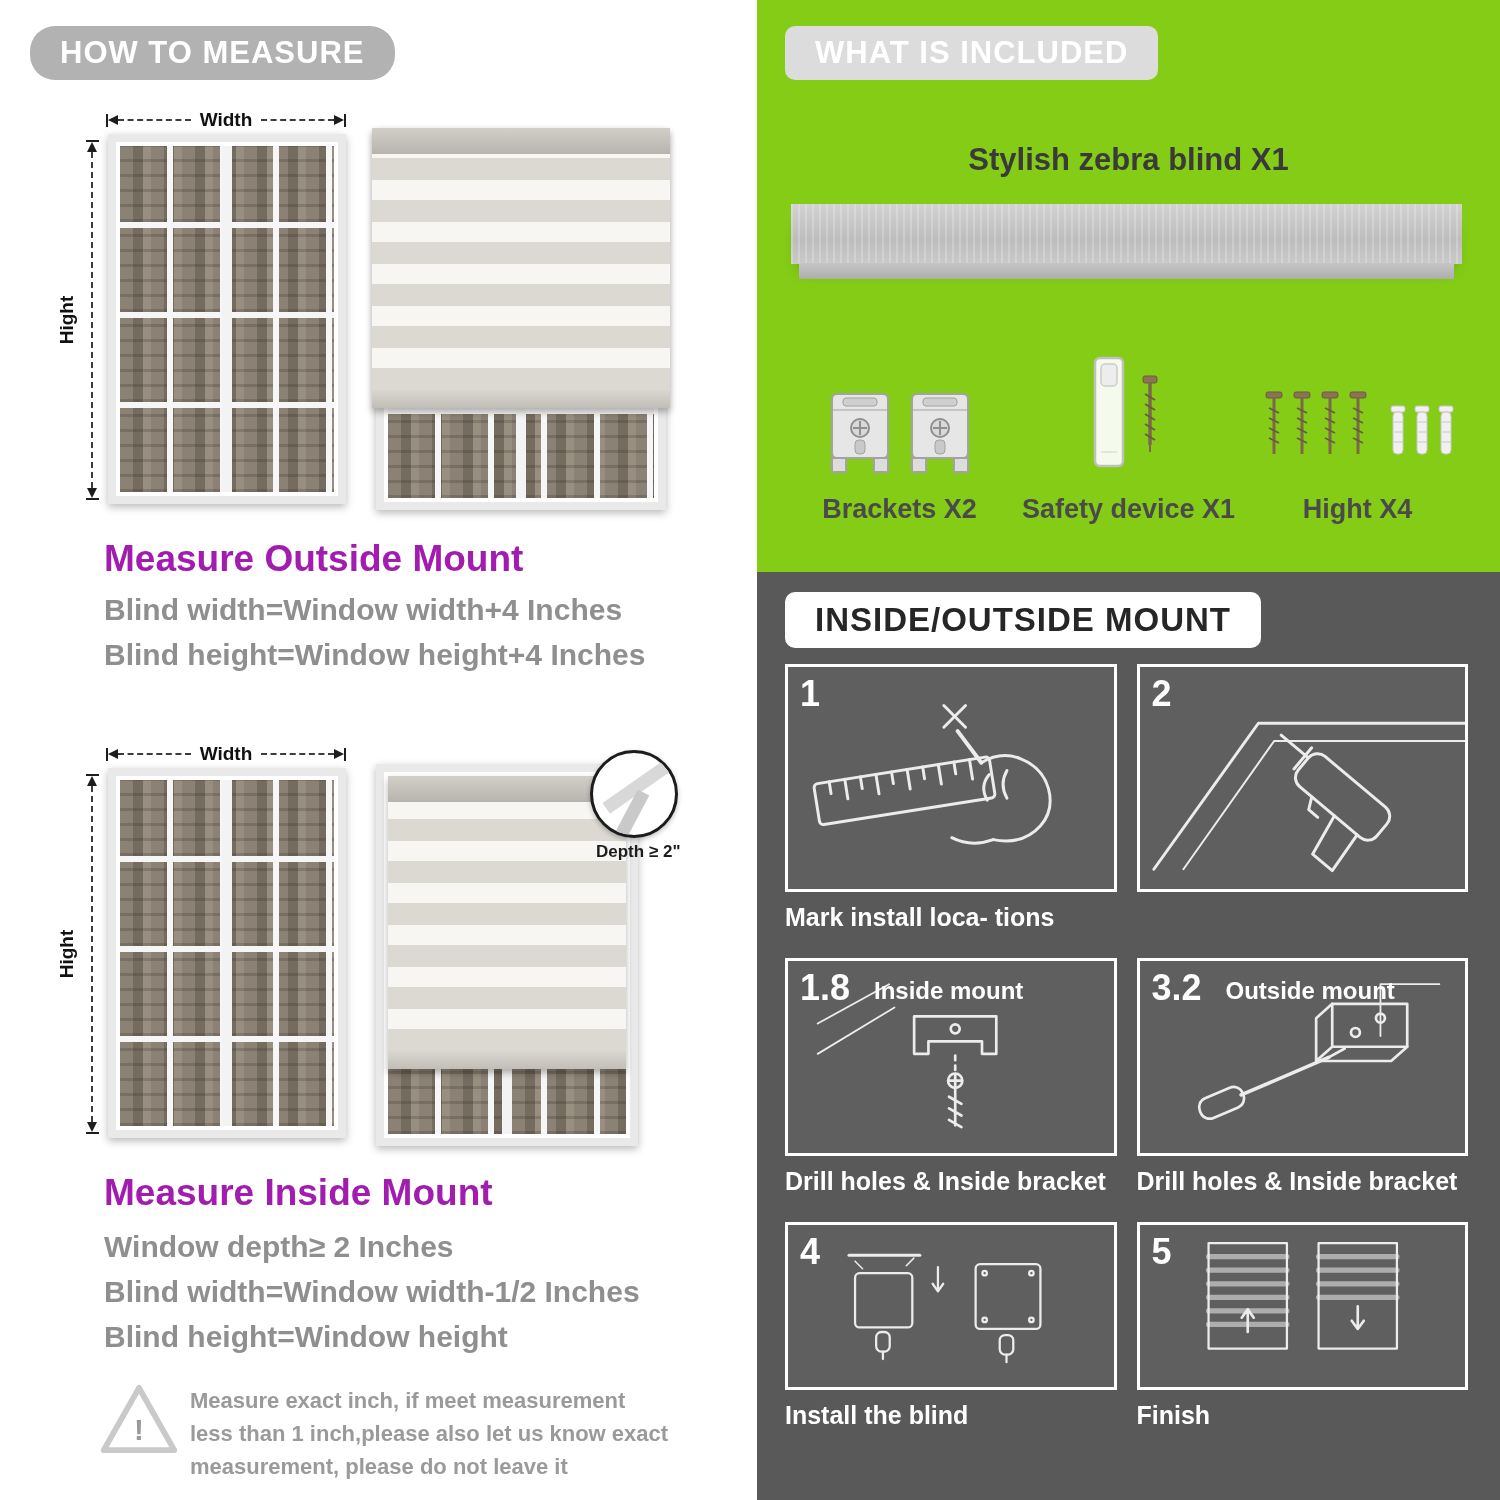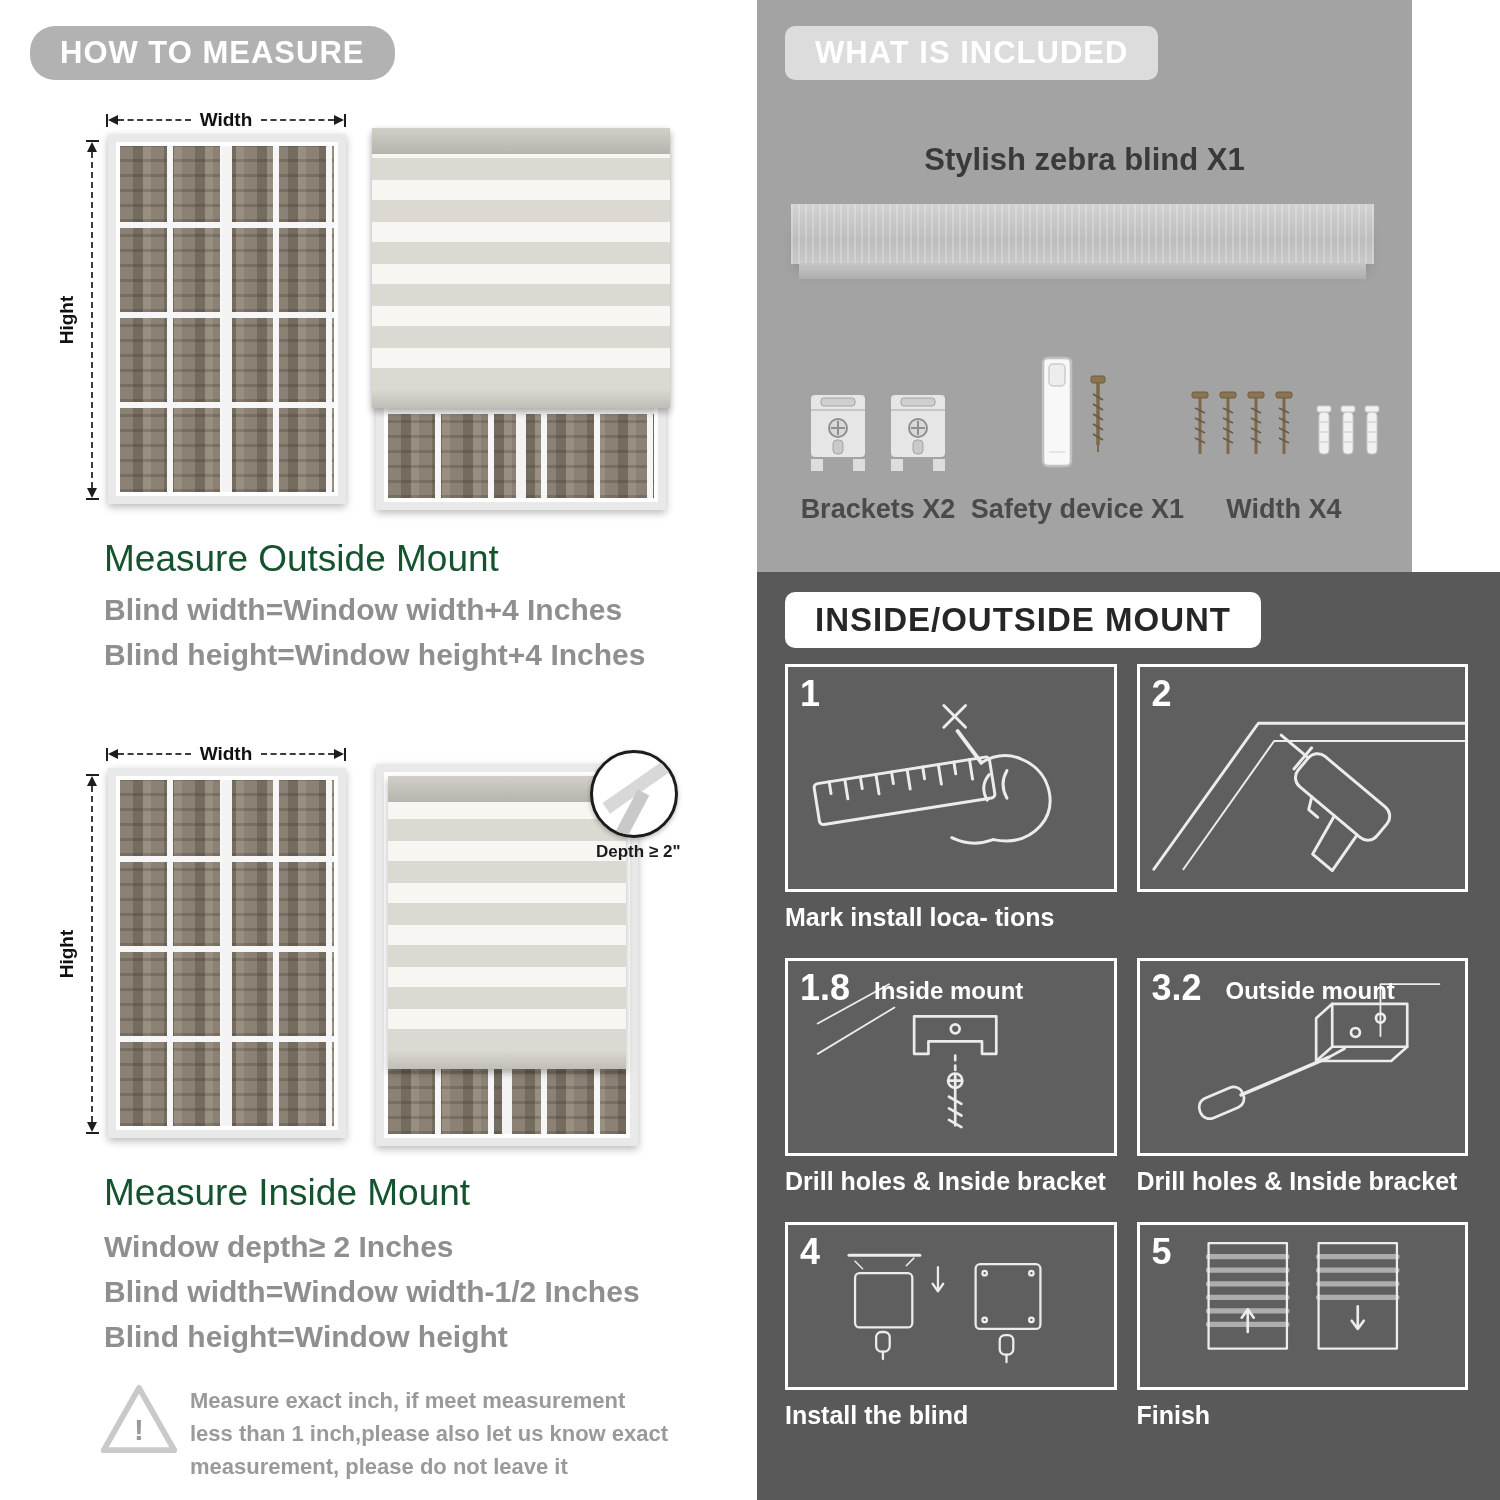--- a/index.html
+++ b/index.html
@@ -9,21 +9,21 @@
   
   .pill { position:absolute; display:inline-block; font-weight:bold; font-size:31px; letter-spacing:1px;
           padding:9px 30px; border-radius:10px; white-space:nowrap; }
   #left-pill { left:30px; top:26px; background:#b2b2b2; color:#fff;border-radius:25px; }
   #included-pill { left:28px; top:26px; background:#dcdcdc; color:#fff; }
   #mount-pill { left:28px; top:20px; background:#ffffff; color:#262626; font-size:33px; }
 
   
   #left { position:absolute; left:0; top:0; width:757px; height:1500px; background:#fff; }
 
-  .h-title { position:absolute; font-weight:normal; font-size:37px; color:#14532d; white-space:nowrap; }
+  .h-title { position:absolute; font-weight:bold; font-size:37px; color:#a21caf; white-space:nowrap; }
   .gline  { position:absolute; font-weight:bold; font-size:30px; color:#8f8f8f; white-space:nowrap; }
 
   
   .window { position:absolute; background:#fff; border:8px solid #e9e9e9;
             box-shadow:0 3px 8px rgba(0,0,0,.28), inset 0 0 0 4px #fff; }
   .photo  { position:absolute; inset:4px;
             background-image:
               repeating-linear-gradient(0deg, rgba(30,26,22,.18) 0 3px, rgba(0,0,0,0) 3px 15px),
               repeating-linear-gradient(90deg, #8b8174 0 13px, #756c60 13px 23px, #998f80 23px 31px); }
   .wgrid  { position:absolute; inset:4px;
@@ -62,21 +62,21 @@
   .dc-l1 { position:absolute; left:6px; top:26px; width:80px; height:13px; background:#d8d8d8; transform:rotate(-35deg); }
   .dc-l2 { position:absolute; left:30px; top:36px; width:13px; height:60px; background:#c9c9c9; transform:rotate(28deg); }
   .depth-label { position:absolute; font-size:17px; font-weight:bold; color:#1c1c1c; white-space:nowrap; }
 
   
   #warn-tri { position:absolute; left:98px; top:1380px; width:82px; height:78px; }
   #warn-text { position:absolute; left:190px; top:1384px; width:480px; font-size:22px; font-weight:bold;
                color:#9a9a9a; line-height:1.5; }
 
   
-  #included { position:absolute; left:757px; top:0; width:655px; height:572px; background:#a3a3a3; }
+  #included { position:absolute; left:757px; top:0; width:743px; height:572px; background:#84cc16; }
   #blind-title { position:absolute; left:0; right:0; top:142px; text-align:center; font-size:31px;
                  font-weight:bold; color:#3a3a3a; }
   #blind-bar { position:absolute; left:34px; right:38px; top:204px; height:60px;
                background:
                  repeating-linear-gradient(90deg, rgba(255,255,255,.22) 0 2px, rgba(0,0,0,0) 2px 7px),
                  linear-gradient(180deg,#d2d2d2 0%,#bdbdbd 60%,#c9c9c9 100%);
                box-shadow:0 14px 16px -10px rgba(0,0,0,.35); }
   #blind-bar::after { content:""; position:absolute; left:8px; right:8px; bottom:-15px; height:16px;
                background:linear-gradient(180deg,#c5c5c5,#aeaeae); }
   #items { position:absolute; left:28px; right:28px; top:318px; display:flex; }
@@ -261,21 +261,21 @@
               <rect x="157" y="30" width="14" height="6" rx="2"></rect>
               <rect x="159" y="36" width="10" height="42" rx="4"></rect>
               <rect x="181" y="30" width="14" height="6" rx="2"></rect>
               <rect x="183" y="36" width="10" height="42" rx="4"></rect>
             </g>
             <g stroke="#d6d6d6" stroke-width="1.4" fill="none">
               <path d="M135 46h10M135 56h10M135 66h10 M159 46h10M159 56h10M159 66h10 M183 46h10M183 56h10M183 66h10"></path>
             </g>
           </svg>
         </div>
-        <div class="ilabel">Width X4</div>
+        <div class="ilabel">Hight X4</div>
       </div>
     </div>
   </section>
 
   <section id="mount">
     <div class="pill" id="mount-pill">INSIDE/OUTSIDE MOUNT</div>
 
     <div id="steps">
 
       <div class="step r1">

